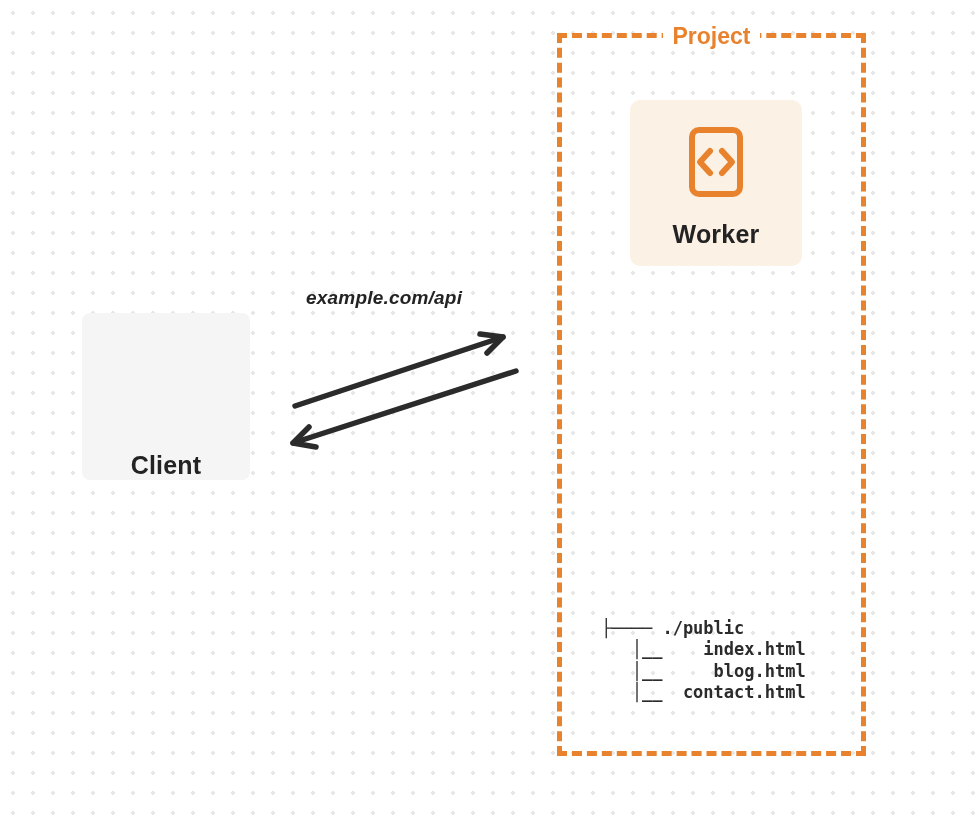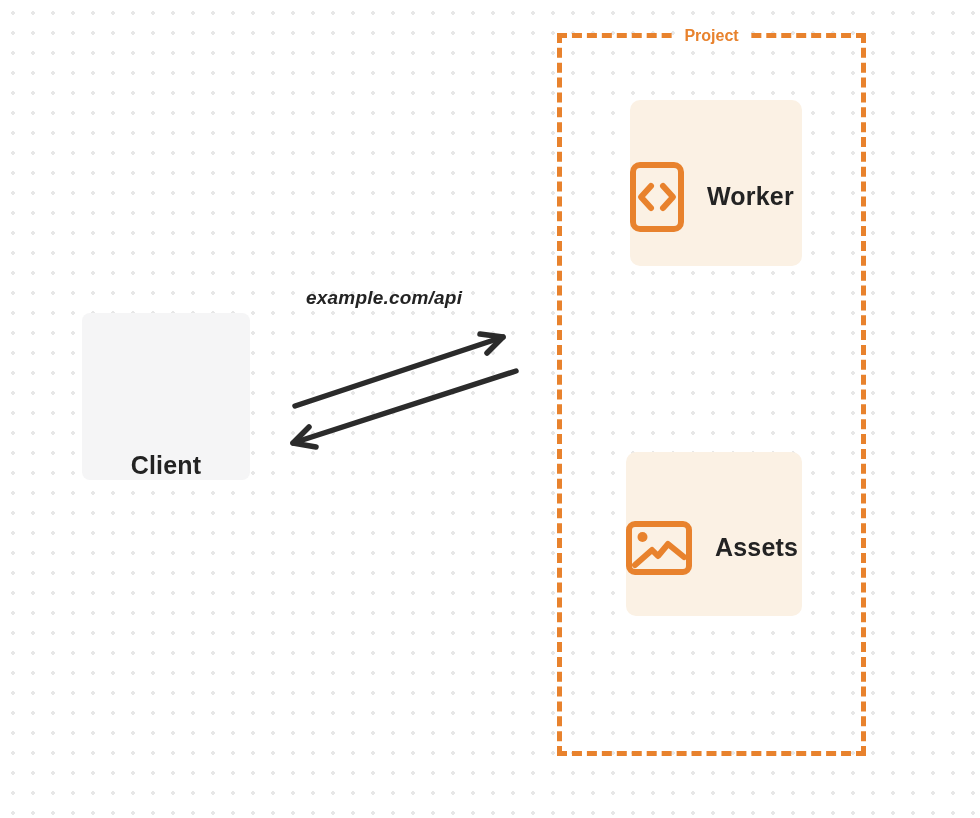--- a/index.html
+++ b/index.html
@@ -37,26 +37,26 @@
     font-size:19px;font-weight:700;color:var(--ink);letter-spacing:.2px;font-style:italic;
   }
 
   .project-box{
     position:absolute;left:557px;top:33px;width:309px;height:723px;
     box-sizing:border-box;border:5px dashed var(--accent);
   }
   .project-title{
     position:absolute;top:-16px;left:50%;transform:translateX(-50%);
     background:var(--label_bg);padding:0 10px;
-    font-size:16px;font-weight:700;color:var(--accent);line-height:28px;white-space:nowrap;
+    font-size:23px;font-weight:700;color:var(--accent);line-height:28px;white-space:nowrap;
   }
 
   .card{
     position:absolute;background:var(--card_bg);border-radius:10px;
-    display:flex;flex-direction:row;align-items:center;
+    display:flex;flex-direction:column;align-items:center;
     padding-top:27px;box-sizing:border-box;gap:23px;
   }
   .card.worker{left:68px;top:62px;width:172px;height:166px;}
   .card.assets{left:64px;top:414px;width:176px;height:164px;}
   .icon-stroke{stroke:var(--accent);fill:none;stroke-width:6;stroke-linecap:round;stroke-linejoin:round;}
   .icon-fill{fill:var(--accent);}
 
   .tree{
     position:absolute;left:39px;top:580px;margin:0;
     font-family:"DejaVu Sans Mono","Liberation Mono",monospace;
@@ -91,24 +91,20 @@
 
     <div class="card worker">
       <svg width="54" height="70" viewBox="0 0 54 70" aria-hidden="true">
         <rect class="icon-stroke" x="3" y="3" width="48" height="64" rx="7"></rect>
         <path class="icon-stroke" d="M21 24 L11 35 L21 46" stroke-width="6.5"></path>
         <path class="icon-stroke" d="M33 24 L43 35 L33 46" stroke-width="6.5"></path>
       </svg>
       <div class="node-label">Worker</div>
     </div>
 
-    <div class="card assets">
-      <svg width="66" height="54" viewBox="0 0 66 54" aria-hidden="true">
-        <rect class="icon-stroke" x="3" y="3" width="60" height="48" rx="6"></rect>
-        <circle class="icon-fill" cx="16.5" cy="16" r="5"></circle>
-        <path class="icon-stroke" d="M9 44 L26 29 L32 35 L42 23 L58 36" stroke-width="5.5"></path>
-      </svg>
-      <div class="node-label">Assets</div>
-    </div>
 
+    <pre class="tree">├──── ./public
+   │__    index.html
+   │__     blog.html
+   │__  contact.html</pre>
   </div>
 
 </div>
 
 </body></html>

